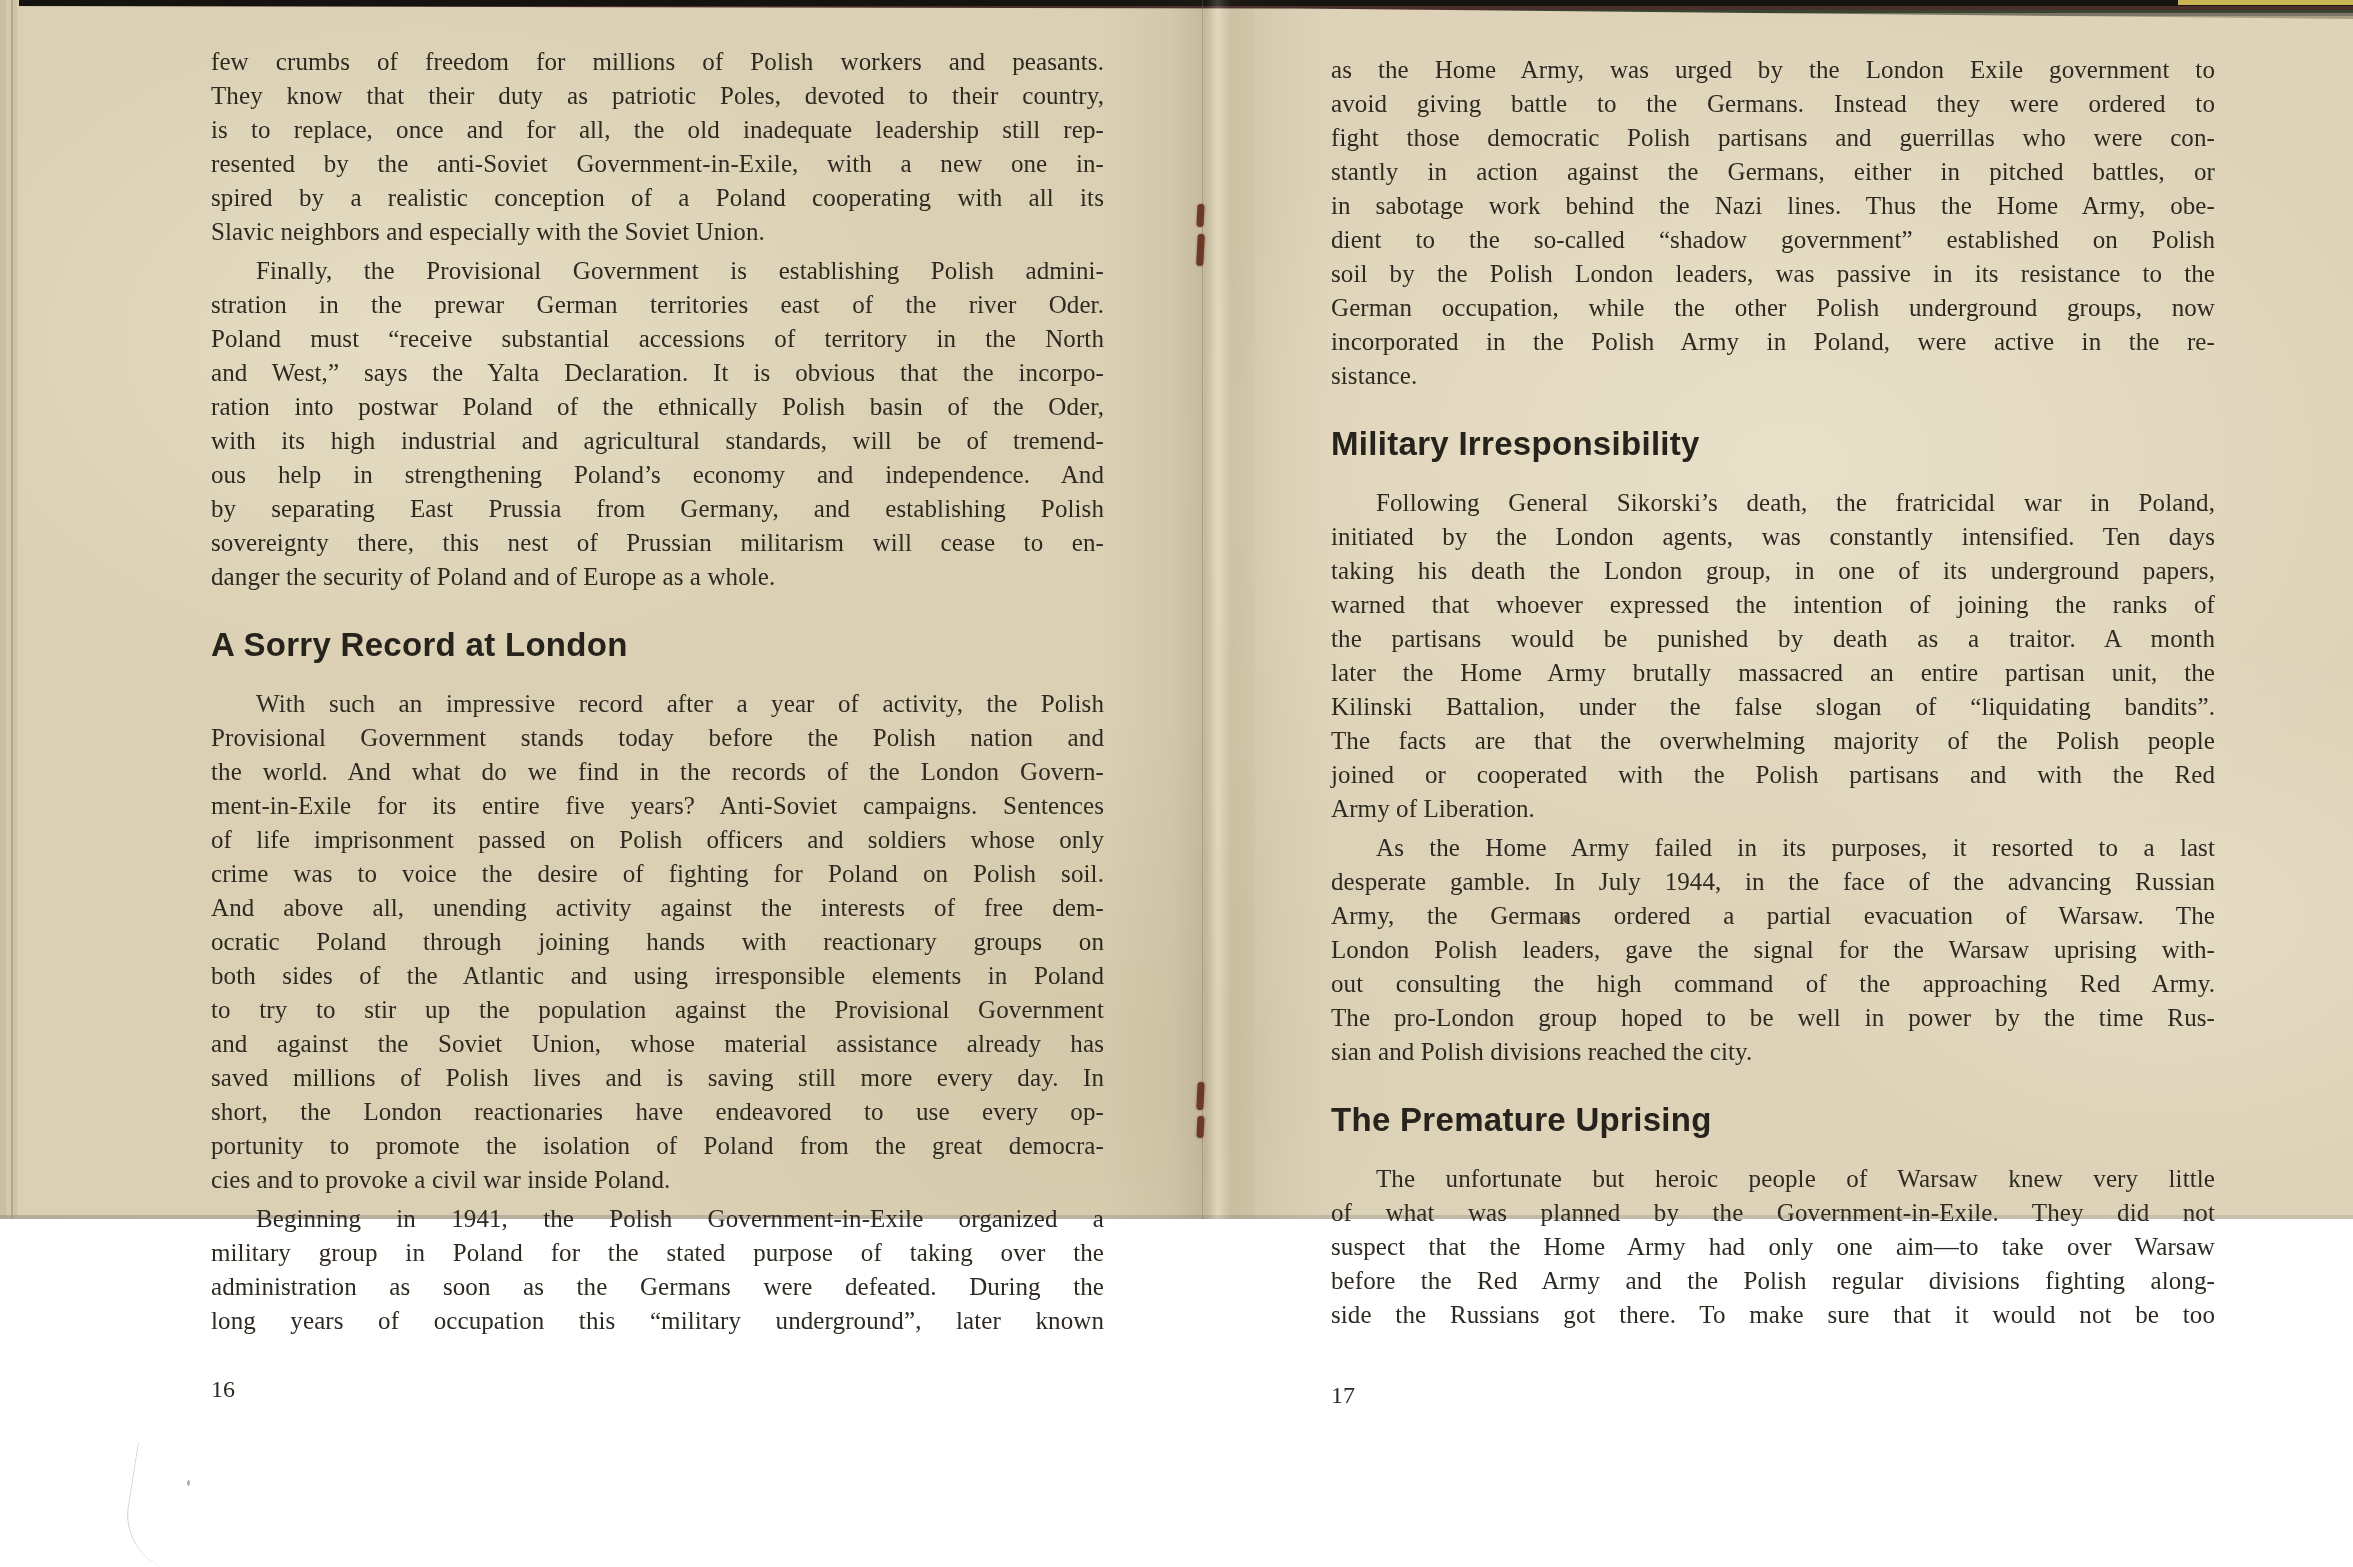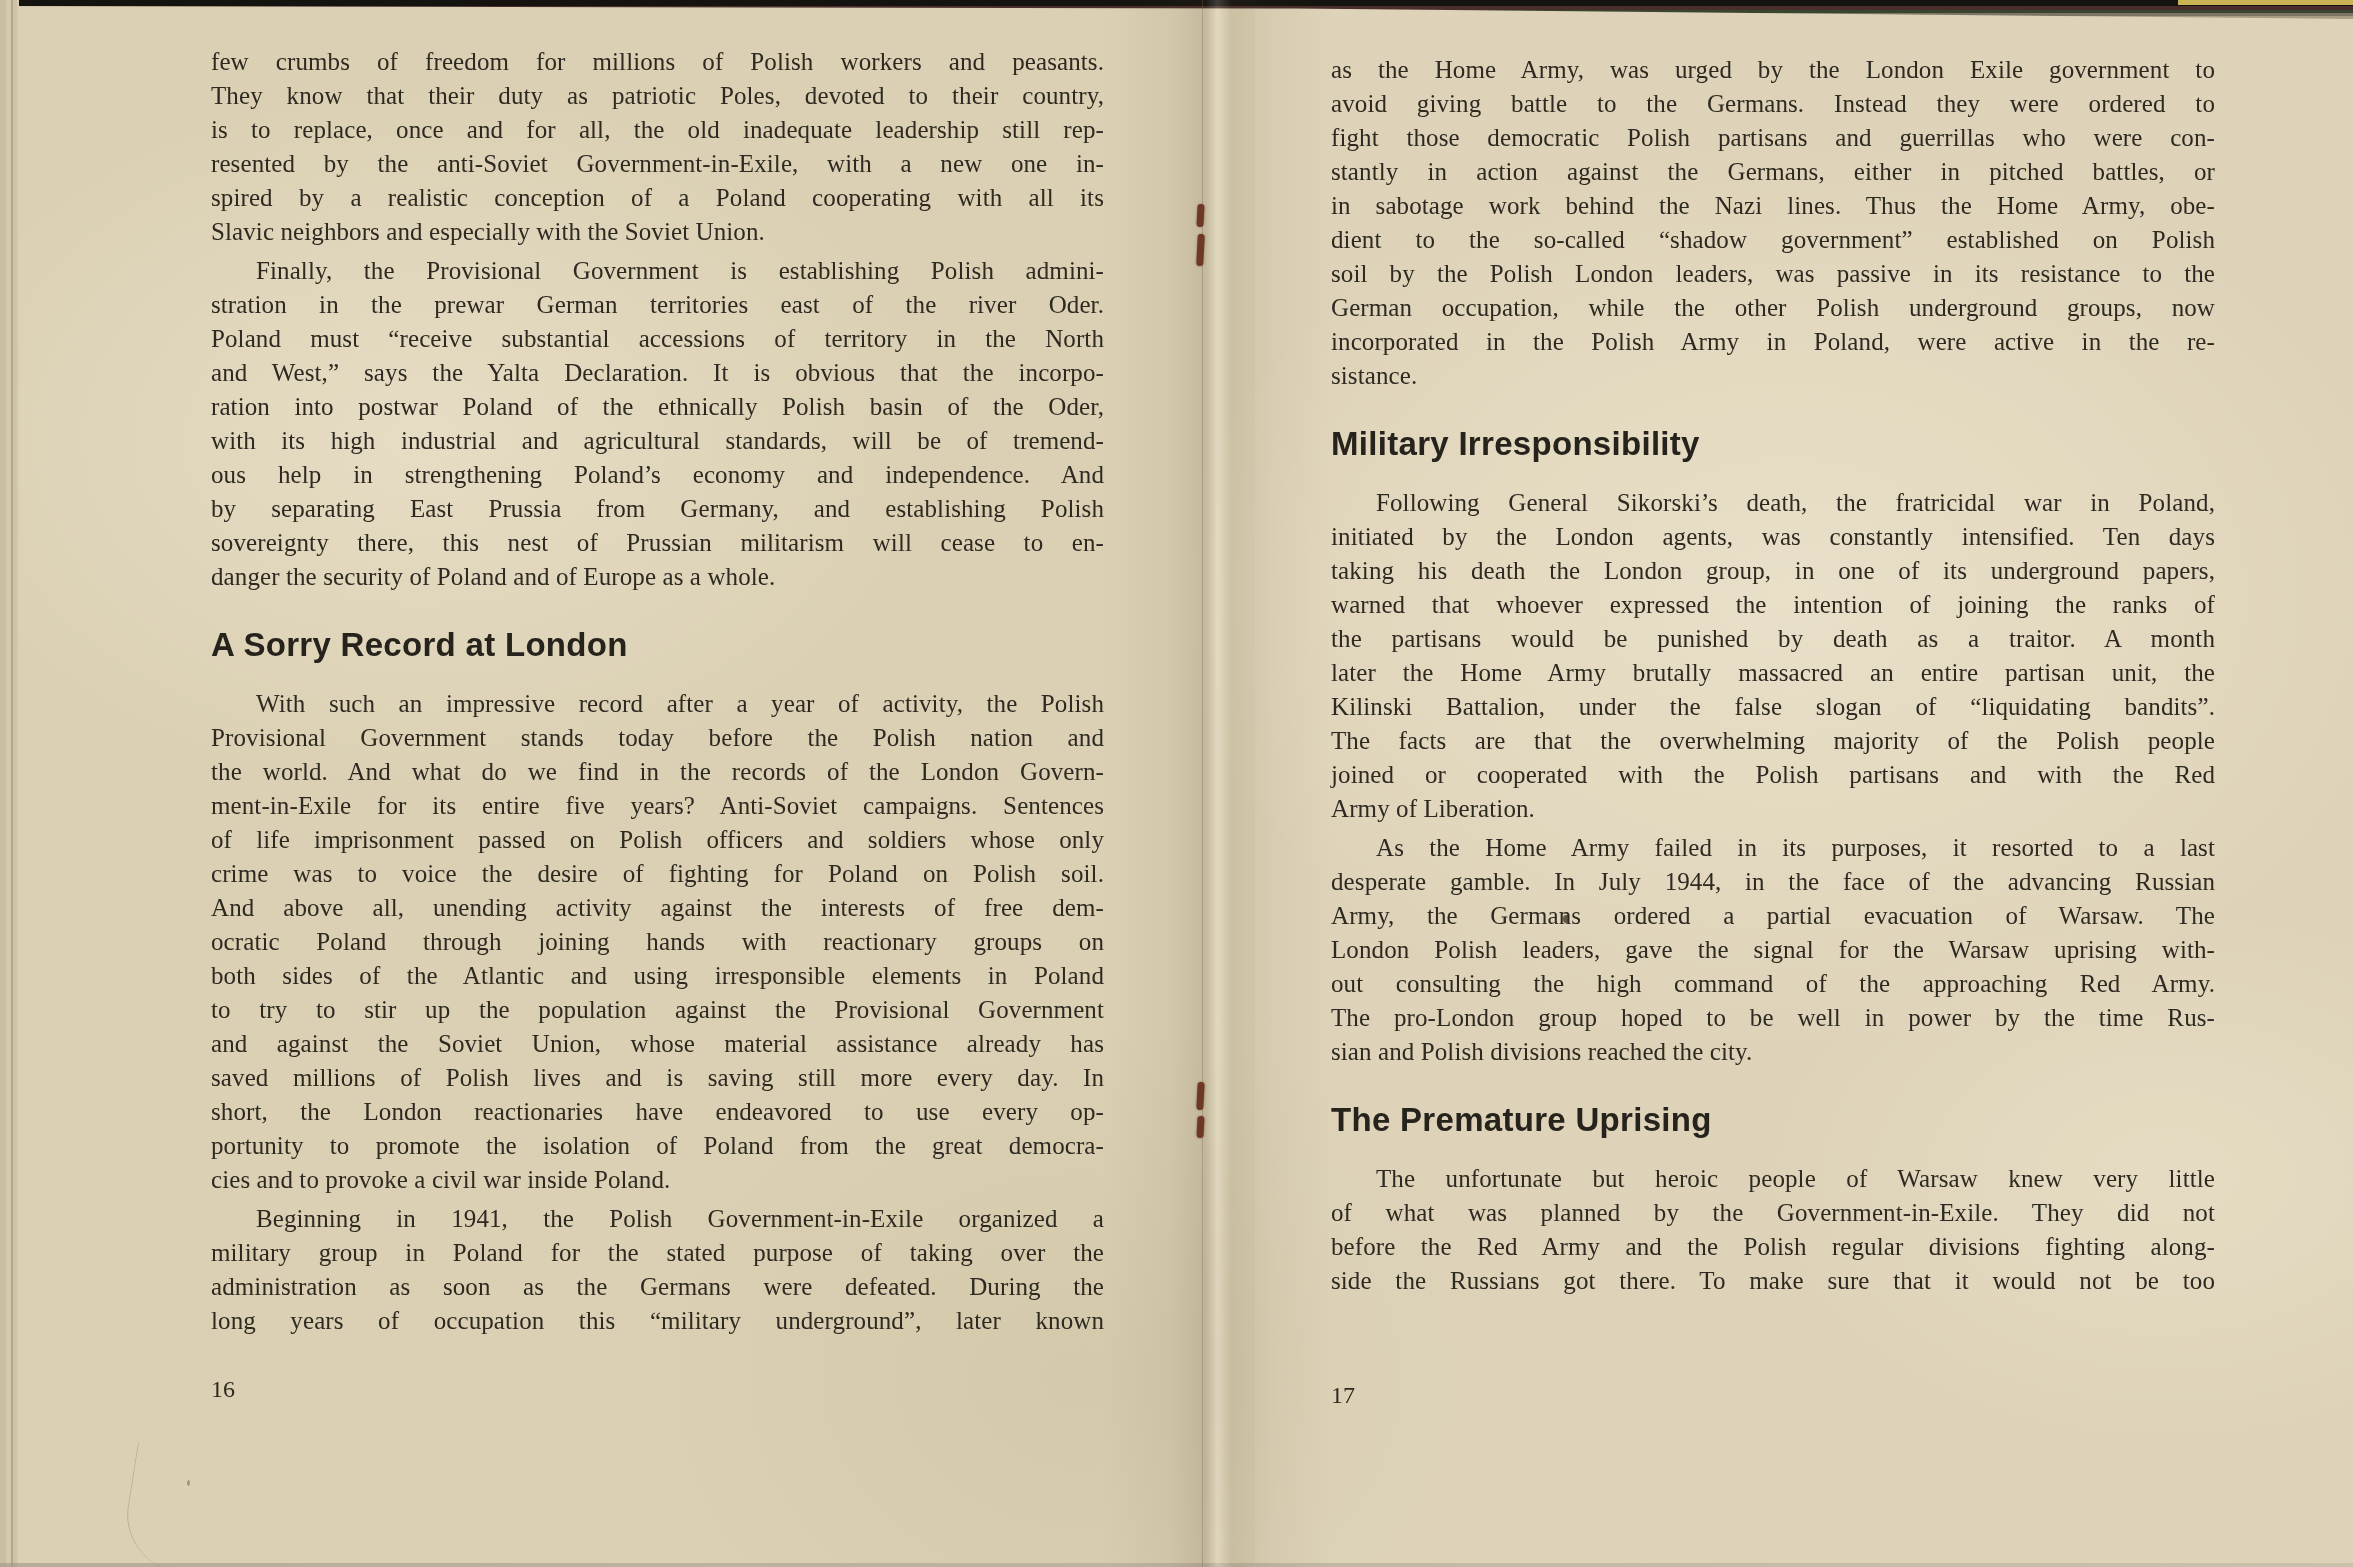--- a/index.html
+++ b/index.html
@@ -3,21 +3,21 @@
 <meta charset="utf-8">
 <style>
   html, body { margin: 0; padding: 0; }
   body {
     width: 2354px; height: 1567px;
     font-family: "Liberation Serif", serif;
     overflow: hidden;
   }
   .scan {
     position: relative;
-    width: 2354px; height: 1567px;
+    width: 2354px; height: 1219px;
     background:
       radial-gradient(ellipse 833px 576px at 18% 28%, rgba(255,250,236,0.30), transparent 62%),
       radial-gradient(ellipse 961px 705px at 76% 38%, rgba(255,249,233,0.34), transparent 65%),
       radial-gradient(ellipse 640px 512px at 46% 88%, rgba(120,100,60,0.07), transparent 70%),
       radial-gradient(ellipse 576px 384px at 92% 75%, rgba(255,250,235,0.22), transparent 70%),
       #dbd0b3;
   }
   
   .right-lift {
     position: absolute; left: 1255px; top: 0; right: 0; bottom: 0;
@@ -221,20 +221,21 @@
         <div class="line">Army, the Germans ordered a partial evacuation of Warsaw. The</div>
         <div class="line">London Polish leaders, gave the signal for the Warsaw uprising with-</div>
         <div class="line">out consulting the high command of the approaching Red Army.</div>
         <div class="line">The pro-London group hoped to be well in power by the time Rus-</div>
         <div class="line last">sian and Polish divisions reached the city.</div>
       </div>
     <h2 class="heading">The Premature Uprising</h2>
     <div class="para">
         <div class="line indent">The unfortunate but heroic people of Warsaw knew very little</div>
         <div class="line">of what was planned by the Government-in-Exile. They did not</div>
+        <div class="line">suspect that the Home Army had only one aim—to take over Warsaw</div>
         <div class="line">before the Red Army and the Polish regular divisions fighting along-</div>
         <div class="line">side the Russians got there. To make sure that it would not be too</div>
       </div>
   </div>
   <div class="pagenum pagenum-right">17</div>
 
 </div>
 
 
 </body></html>

